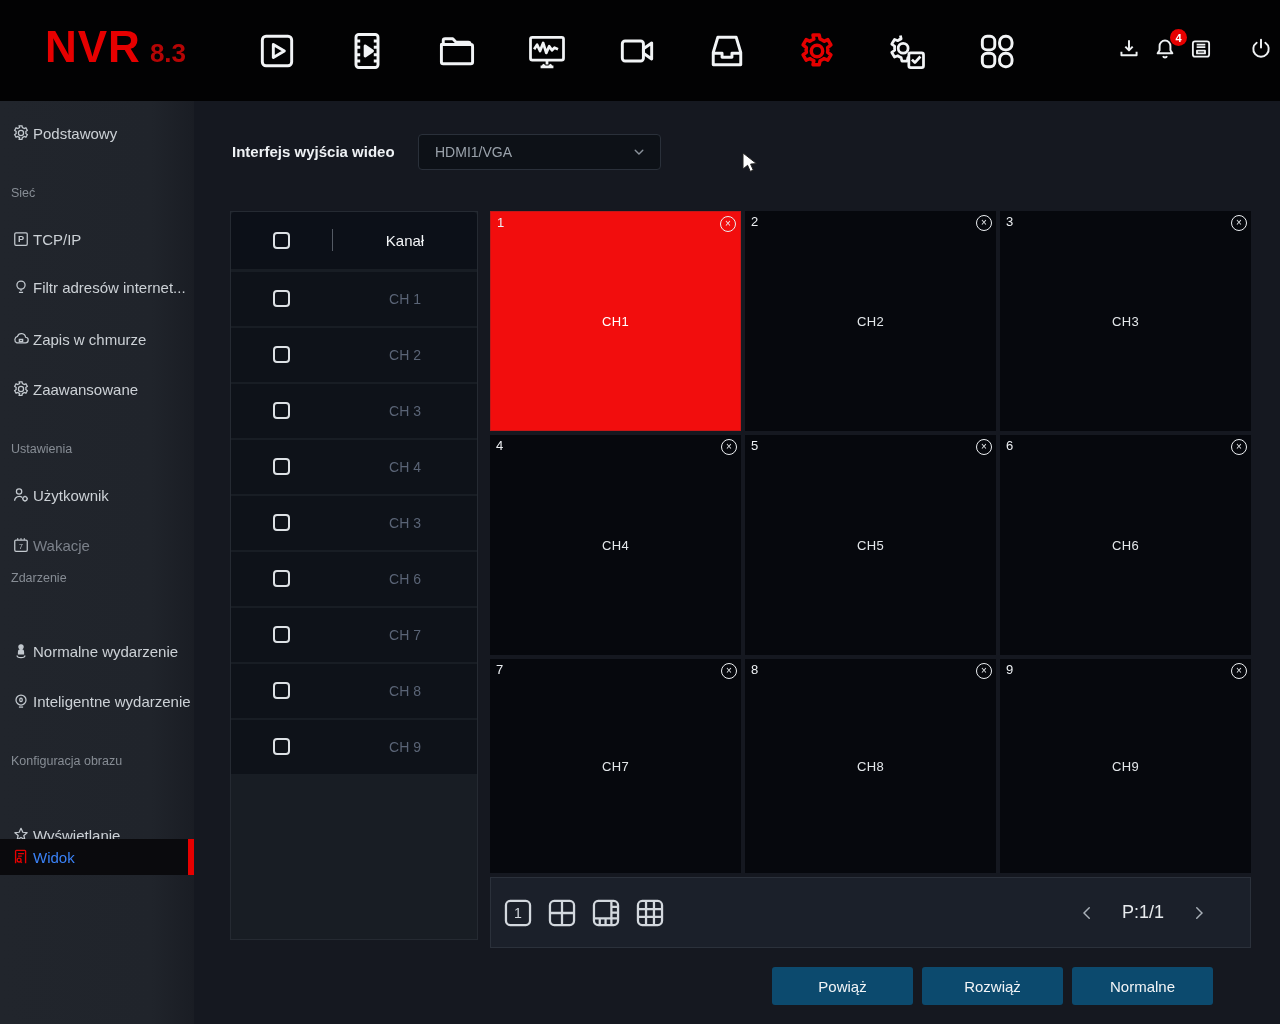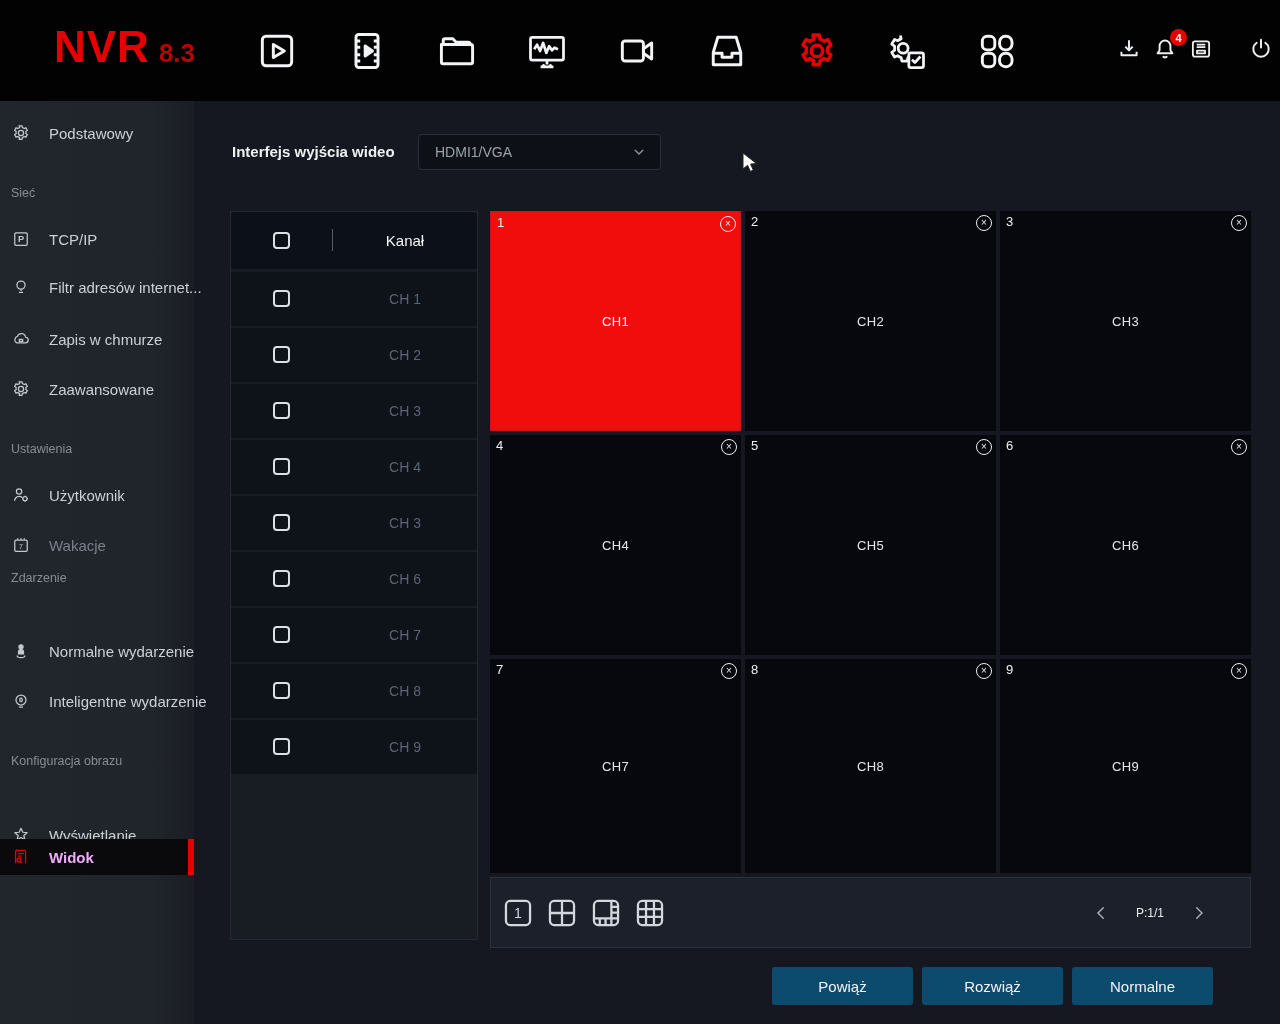--- a/index.html
+++ b/index.html
@@ -4,45 +4,45 @@
 <style>
   * { margin:0; padding:0; box-sizing:border-box; }
   html,body { width:1280px; height:1024px; }
   body {
     font-family:"Liberation Sans", sans-serif;
     background:#151820; color:#ccd1d6; overflow:hidden; position:relative;
   }
 
   
   .header { position:absolute; left:0; top:0; width:1280px; height:101px; background:#020203; }
-  .logo { position:absolute; left:54px; top:22px; display:flex; align-items:baseline; gap:9px; }
+  .logo { position:absolute; left:45px; top:22px; display:flex; align-items:baseline; gap:9px; }
   .logo .brand { font-size:44px; font-weight:800; color:#e60000; letter-spacing:1px; }
   .logo .ver { font-size:26px; font-weight:700; color:#b50505; }
   .navicons { position:absolute; left:255px; top:29px; display:flex; gap:46px; }
   .hicon { width:44px; height:44px; display:flex; align-items:center; justify-content:center; color:#f2f4f6; cursor:pointer; }
   .hicon svg { width:44px; height:44px; }
   .hicon.red { color:#e60000; }
   .righticons { position:absolute; left:1116px; top:36px; display:flex; gap:10px; align-items:center; }
   .ricon { width:26px; height:26px; color:#eef1f3; position:relative; }
   .ricon svg { width:26px; height:26px; }
   .ricon.power { margin-left:24px; }
   .badge { position:absolute; top:-7px; right:-9px; min-width:17px; height:17px; border-radius:50%;
            background:#e60000; color:#fff; font-size:11px; font-weight:700; display:flex; align-items:center; justify-content:center; }
 
   
   .sidebar { position:absolute; left:0; top:101px; width:194px; height:923px;
              background:linear-gradient(90deg,#21252c 0%,#20242b 78%,#1a1d24 100%); }
   .sitem { position:absolute; left:0; width:194px; height:36px; display:flex; align-items:center;
-           padding-left:11px; gap:18px; cursor:pointer; }
+           padding-left:11px; gap:2px; cursor:pointer; }
   .sitem .lbl { font-size:15px; color:#ccd1d6; white-space:nowrap; }
   .sitem svg { width:20px; height:20px; flex:0 0 20px; color:#c3c9cf; }
   .sitem.dim .lbl { color:#7b818a; }
   .ssection { position:absolute; left:11px; font-size:12.5px; color:#878d95; }
   .sitem.active { background:#0a0a0d; }
-  .sitem.active .lbl { color:#f0abfc; font-weight:700; }
+  .sitem.active .lbl { color:#3b82f6; font-weight:400; }
   .sitem.active svg { color:#e60000; }
   .sitem.active .bar { position:absolute; right:0; top:0; width:6px; height:36px; background:#e60000; }
 
   
   .out-label { position:absolute; left:232px; top:134px; height:36px; line-height:36px;
                font-size:15px; font-weight:700; color:#eef1f4; }
   .dropdown { position:absolute; left:418px; top:134px; width:243px; height:36px; background:#0d1117;
               border:1px solid #2a303a; border-radius:4px; display:flex; align-items:center;
               padding:0 14px 0 16px; cursor:pointer; }
   .dropdown .val { font-size:14px; color:#9aa2ab; flex:1; }
@@ -76,21 +76,21 @@
   .cell.sel { background:#f20d0d; border:1px solid #c51717; }
   .cell.sel .clabel { color:#fff; }
 
   
   .gtoolbar { position:absolute; left:490px; top:877px; width:761px; height:71px;
               background:#1b202a; border:1px solid #2b313b; }
   .layouts { position:absolute; left:10px; top:0; height:69px; display:flex; align-items:center; gap:10px; }
   .licon { width:34px; height:34px; color:#d3d8de; cursor:pointer; }
   .licon svg { width:34px; height:34px; }
   .pager { position:absolute; right:42px; top:0; height:69px; display:flex; align-items:center; gap:26px; }
-  .pager .pg { font-size:12px; color:#e8ebee; }
+  .pager .pg { font-size:18px; color:#e8ebee; }
   .chev { width:18px; height:18px; color:#aab1b9; cursor:pointer; }
   .chev svg { width:18px; height:18px; }
 
   
   .btn { position:absolute; top:967px; width:141px; height:38px; background:#0c4a6e; border:none;
          border-radius:3px; color:#f2f4f6; font-size:15px; font-family:inherit; cursor:pointer; }
   .btn.b1 { left:772px; } .btn.b2 { left:922px; } .btn.b3 { left:1072px; }
 
   
   .cursor { position:absolute; left:741px; top:152px; width:22px; height:24px; pointer-events:none; }

